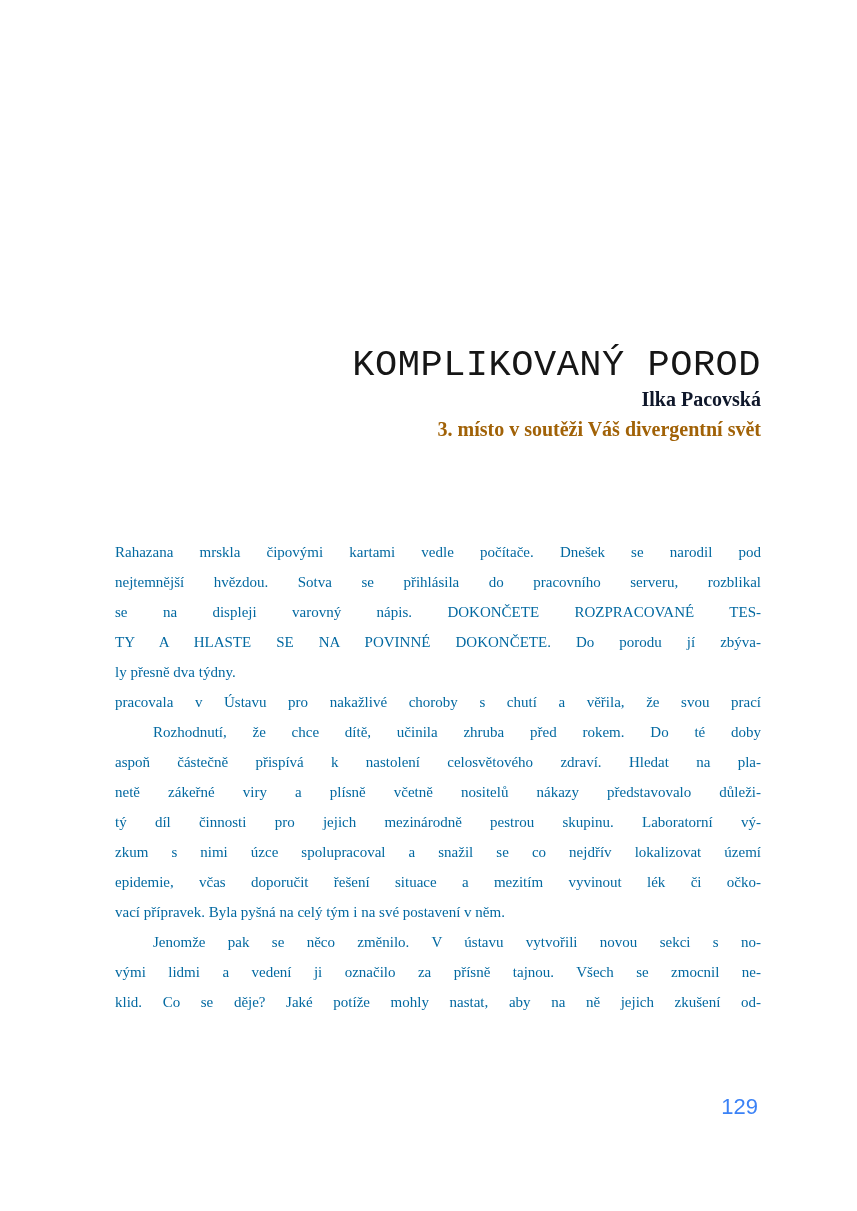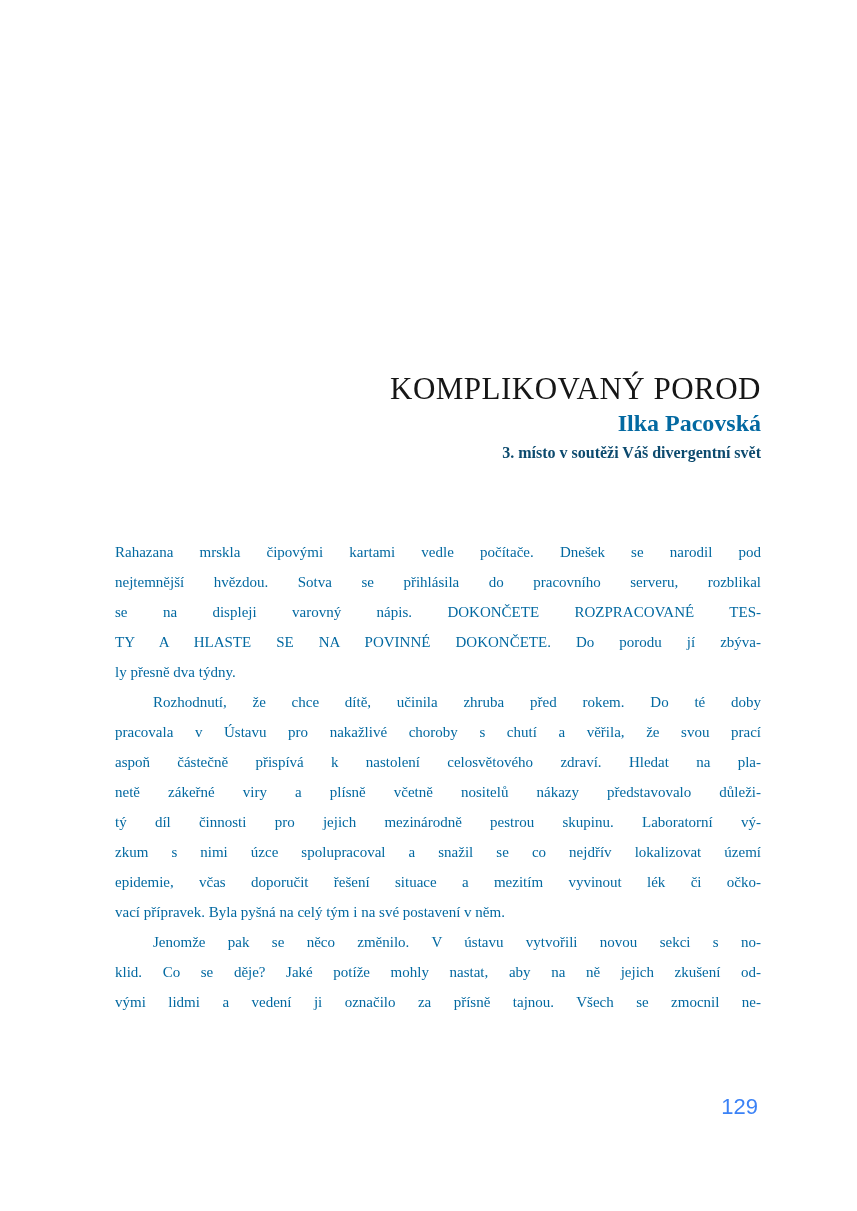--- a/index.html
+++ b/index.html
@@ -16,43 +16,42 @@
     font-family: "Liberation Serif", "DejaVu Serif", serif;
     color: #111111;
   }
   .heading-block {
     position: absolute;
     top: 346px;
     right: 96px;
     text-align: right;
   }
   .title {
-    font-family: Liberation Serif, serif;
+    font-family: Liberation Mono, monospace;
     font-weight: normal;
-    font-size: 31px;
+    font-size: 37px;
     line-height: 38px;
     letter-spacing: 0.5px;
     color: #161616;
     white-space: nowrap;
-    margin-top: 24px;
   }
   .author {
     font-family: "Liberation Serif", "DejaVu Serif", serif;
     font-weight: bold;
-    font-size: 24px;
+    font-size: 20px;
     line-height: 30px;
-    color: #0369a1;
+    color: #0f172a;
     white-space: nowrap;
   }
   .award {
     font-family: "Liberation Serif", "DejaVu Serif", serif;
     font-weight: bold;
-    font-size: 16px;
+    font-size: 20px;
     line-height: 30px;
-    color: #0c4a6e;
+    color: #a16207;
     white-space: nowrap;
   }
   .body-text {
     position: absolute;
     top: 537px;
     left: 115px;
     width: 646px;
     font-size: 15px;
     line-height: 30px;
     color: #0369a1;
@@ -90,28 +89,28 @@
     <div class="author">Ilka Pacovská</div>
     <div class="award">3. místo v soutěži Váš divergentní svět</div>
   </div>
 
   <div class="body-text">
       <div class="line">Rahazana mrskla čipovými kartami vedle počítače. Dnešek se narodil pod</div>
       <div class="line">nejtemnější hvězdou. Sotva se přihlásila do pracovního serveru, rozblikal</div>
       <div class="line">se na displeji varovný nápis. DOKONČETE ROZPRACOVANÉ TES-</div>
       <div class="line">TY A HLASTE SE NA POVINNÉ DOKONČETE. Do porodu jí zbýva-</div>
       <div class="line para-end">ly přesně dva týdny.</div>
+      <div class="line">pracovala v Ústavu pro nakažlivé choroby s chutí a věřila, že svou prací</div>
       <div class="line indented">Rozhodnutí, že chce dítě, učinila zhruba před rokem. Do té doby</div>
-      <div class="line">pracovala v Ústavu pro nakažlivé choroby s chutí a věřila, že svou prací</div>
       <div class="line">aspoň částečně přispívá k nastolení celosvětového zdraví. Hledat na pla-</div>
       <div class="line">netě zákeřné viry a plísně včetně nositelů nákazy představovalo důleži-</div>
       <div class="line">tý díl činnosti pro jejich mezinárodně pestrou skupinu. Laboratorní vý-</div>
       <div class="line">zkum s nimi úzce spolupracoval a snažil se co nejdřív lokalizovat území</div>
       <div class="line">epidemie, včas doporučit řešení situace a mezitím vyvinout lék či očko-</div>
       <div class="line para-end">vací přípravek. Byla pyšná na celý tým i na své postavení v něm.</div>
       <div class="line indented">Jenomže pak se něco změnilo. V ústavu vytvořili novou sekci s no-</div>
+      <div class="line">vými lidmi a vedení ji označilo za přísně tajnou. Všech se zmocnil ne-</div>
       <div class="line">klid. Co se děje? Jaké potíže mohly nastat, aby na ně jejich zkušení od-</div>
-      <div class="line">vými lidmi a vedení ji označilo za přísně tajnou. Všech se zmocnil ne-</div>
     </div>
 
   <div class="page-number">129</div>
 
 </div>
 
 </body></html>

